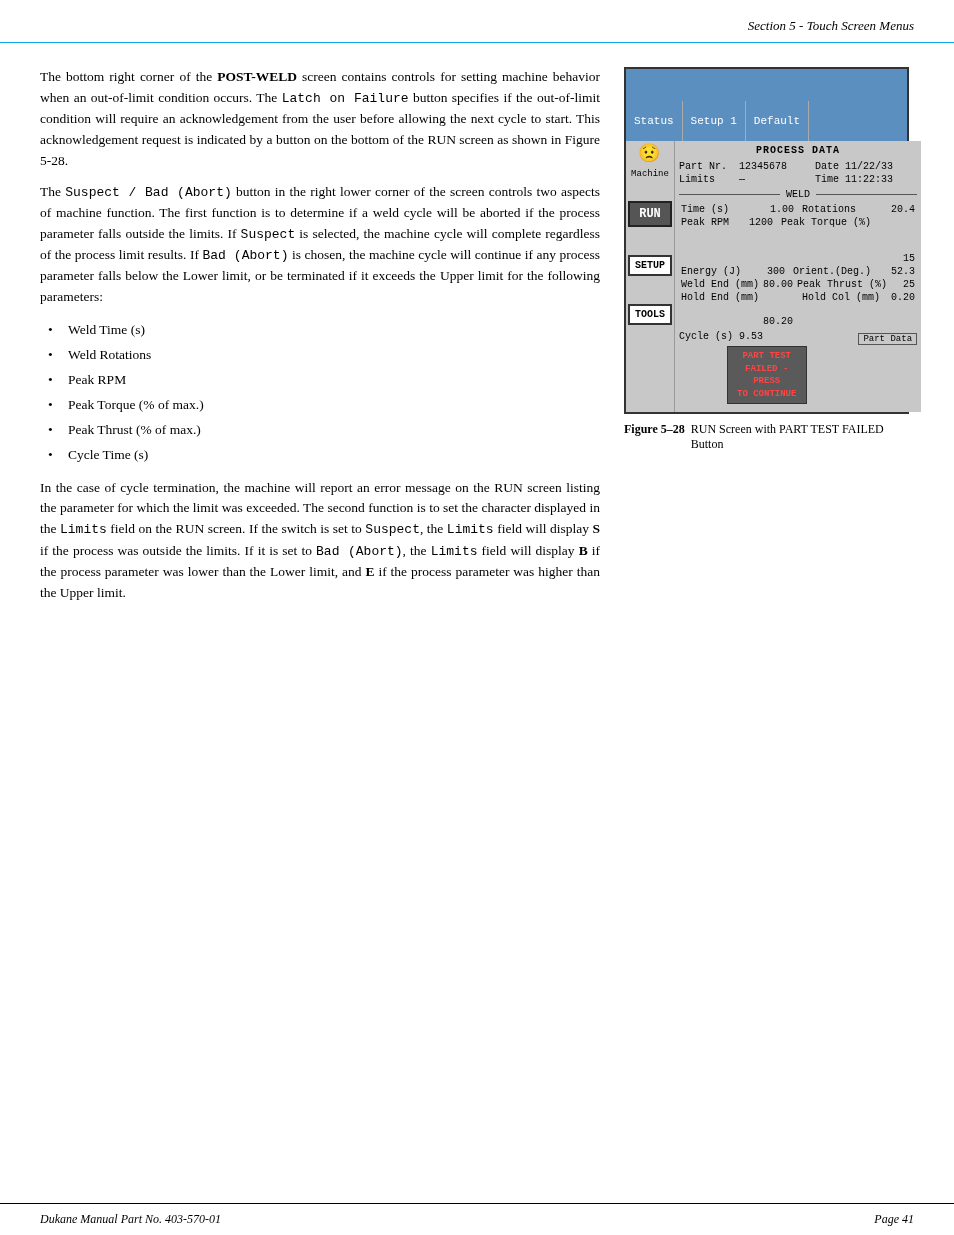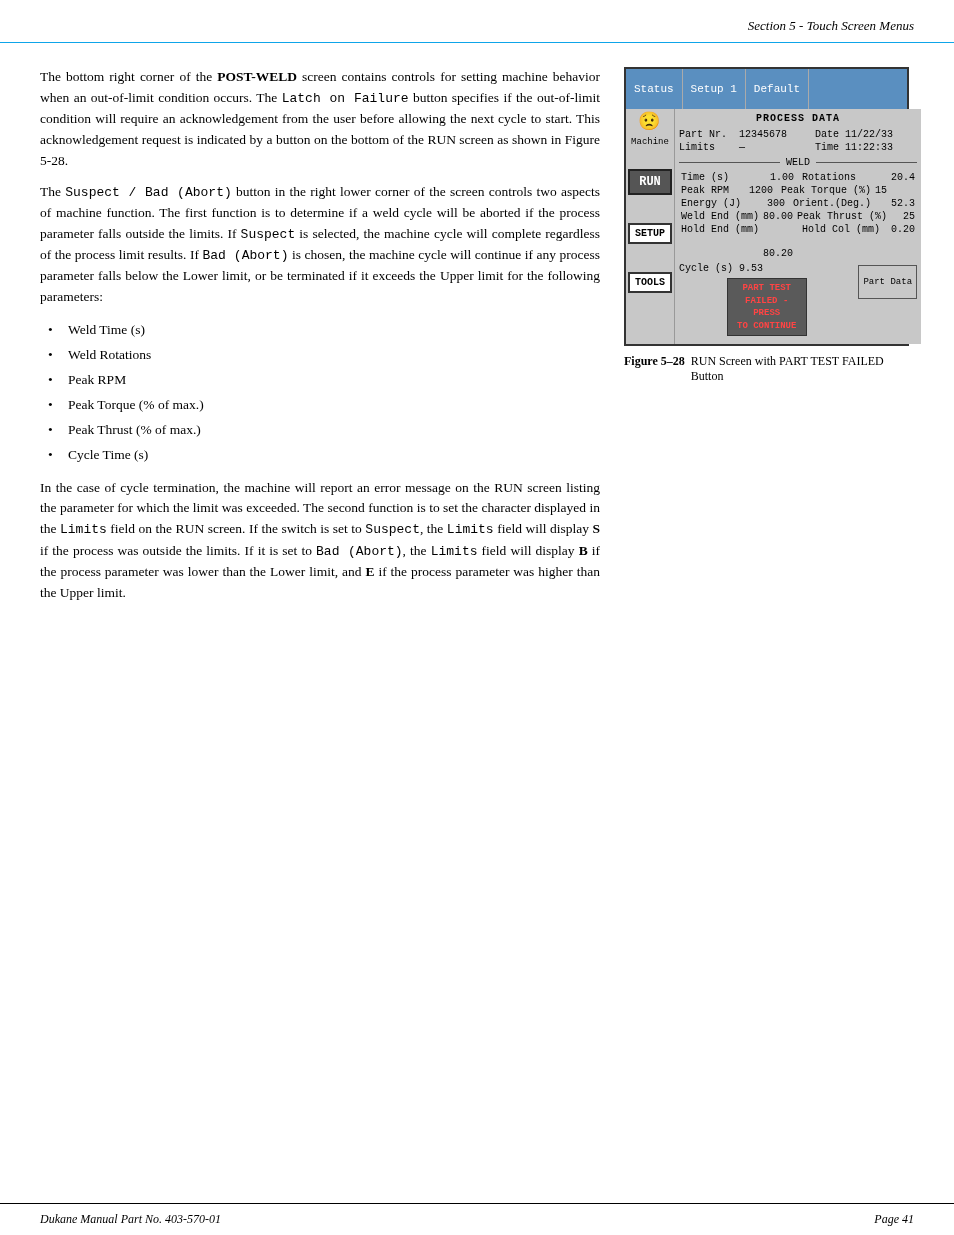--- a/index.html
+++ b/index.html
@@ -82,20 +82,21 @@
     .screen-tabs {
       display: flex;
       background: #5a8fc0;
       color: #fff;
       font-size: 11px;
     }
 
     .screen-tab {
       padding: 14px 8px;
       border-right: 1px solid #aaa;
+      margin-top: 32px;
     }
 
     .screen-body {
       background: #c8c8c8;
       display: flex;
     }
 
     .screen-sidebar {
       width: 52px;
       background: #c8c8c8;
@@ -211,21 +212,21 @@
       border: 1px solid #333;
       display: block;
       width: 80px;
       line-height: 1.4;
     }
 
     .part-data-btn {
       background: #c8c8c8;
       border: 1px solid #555;
       font-size: 9px;
-      padding: 11px 4px;
+      padding: 0 4px;
       float: right;
       margin-top: 2px;
     }
 
     .part-nr-row {
       display: flex;
       align-items: center;
       font-size: 10px;
       padding: 1px 0;
     }
@@ -340,21 +341,21 @@
             <div class="data-grid-row">
               <span class="dgcell">Time (s)</span>
               <span class="dgcell" style="text-align:right;width:30px;">1.00</span>
               <span class="dgcell" style="margin-left:4px;">Rotations</span>
               <span class="dgcell" style="text-align:right;width:28px;">20.4</span>
             </div>
             <div class="data-grid-row">
               <span class="dgcell">Peak RPM</span>
               <span class="dgcell" style="text-align:right;width:30px;">1200</span>
               <span class="dgcell" style="margin-left:4px;">Peak Torque (%)</span>
-              <span class="dgcell" style="width:28px;">15</span>
+              <span class="dgcell" style="text-align:right;width:28px;margin-top:36px;">15</span>
             </div>
             <div class="data-grid-row">
               <span class="dgcell">Energy (J)</span>
               <span class="dgcell" style="text-align:right;width:30px;">300</span>
               <span class="dgcell" style="margin-left:4px;">Orient.(Deg.)</span>
               <span class="dgcell" style="text-align:right;width:28px;">52.3</span>
             </div>
             <div class="data-grid-row">
               <span class="dgcell">Weld End (mm)</span>
               <span class="dgcell" style="text-align:right;width:30px;">80.00</span>

